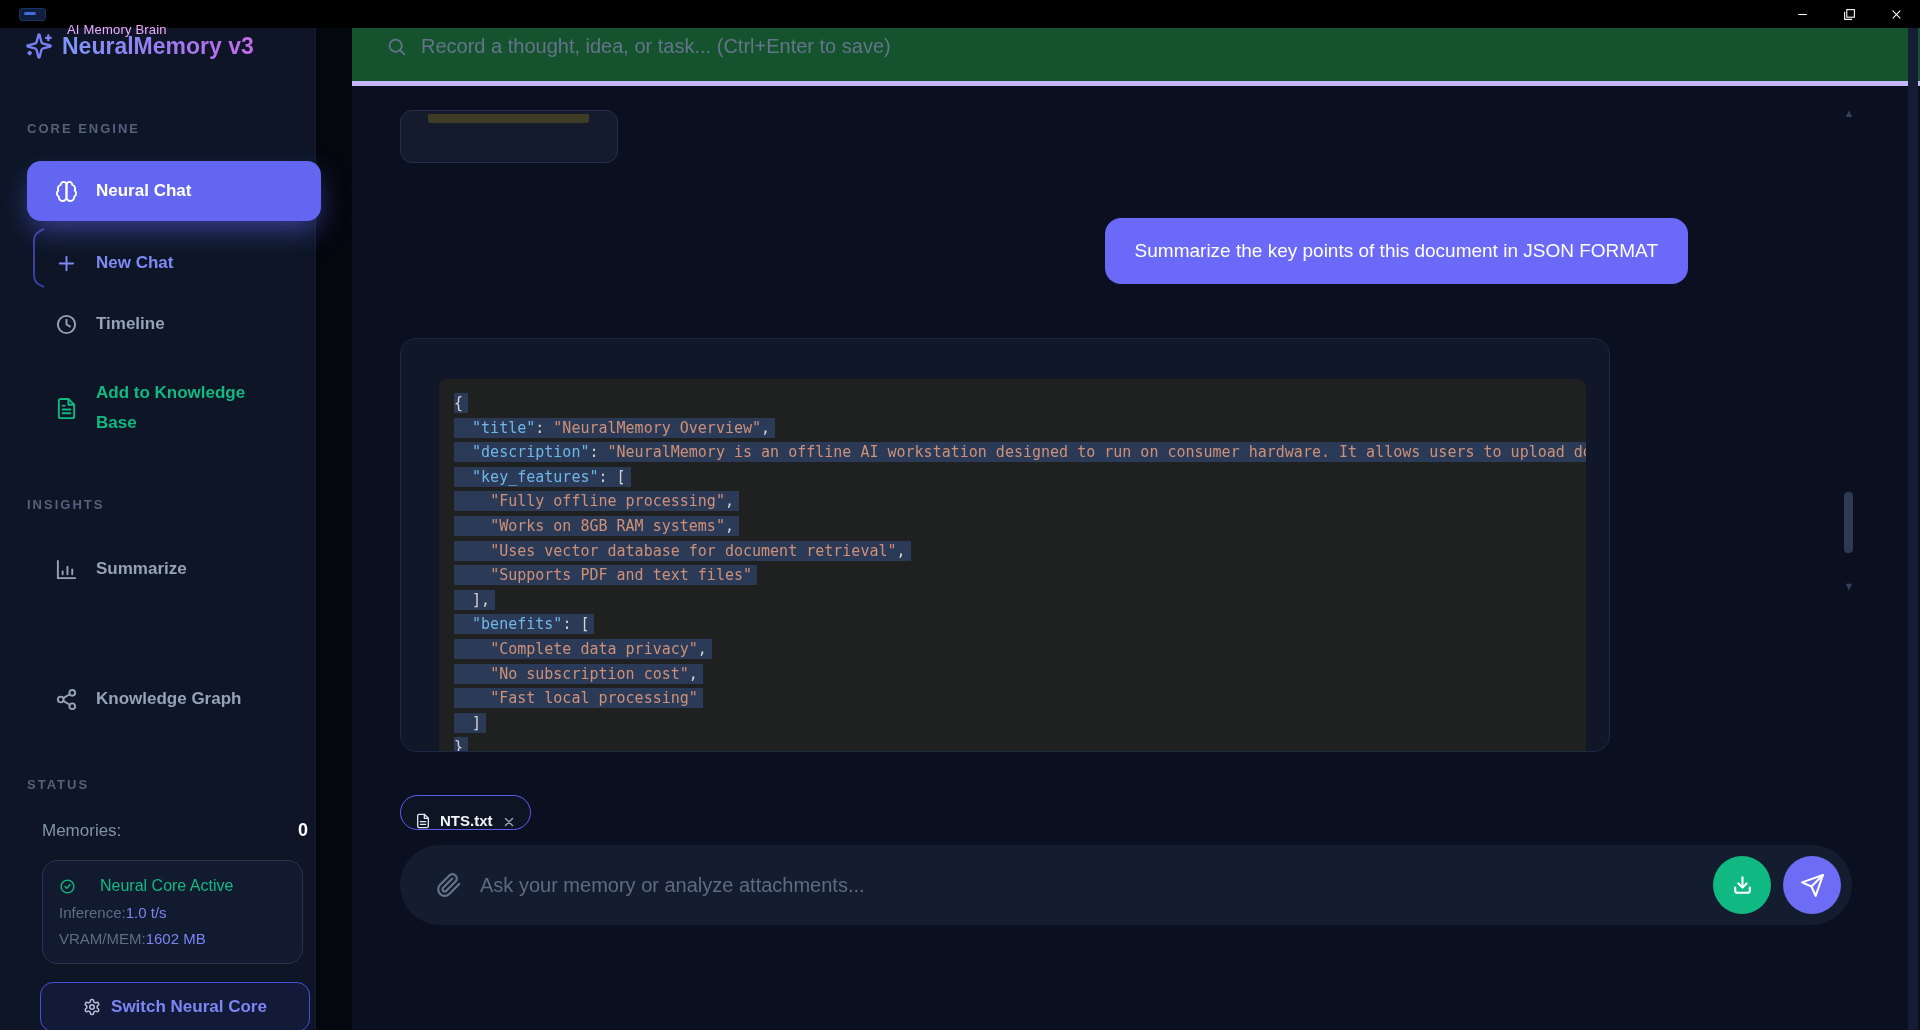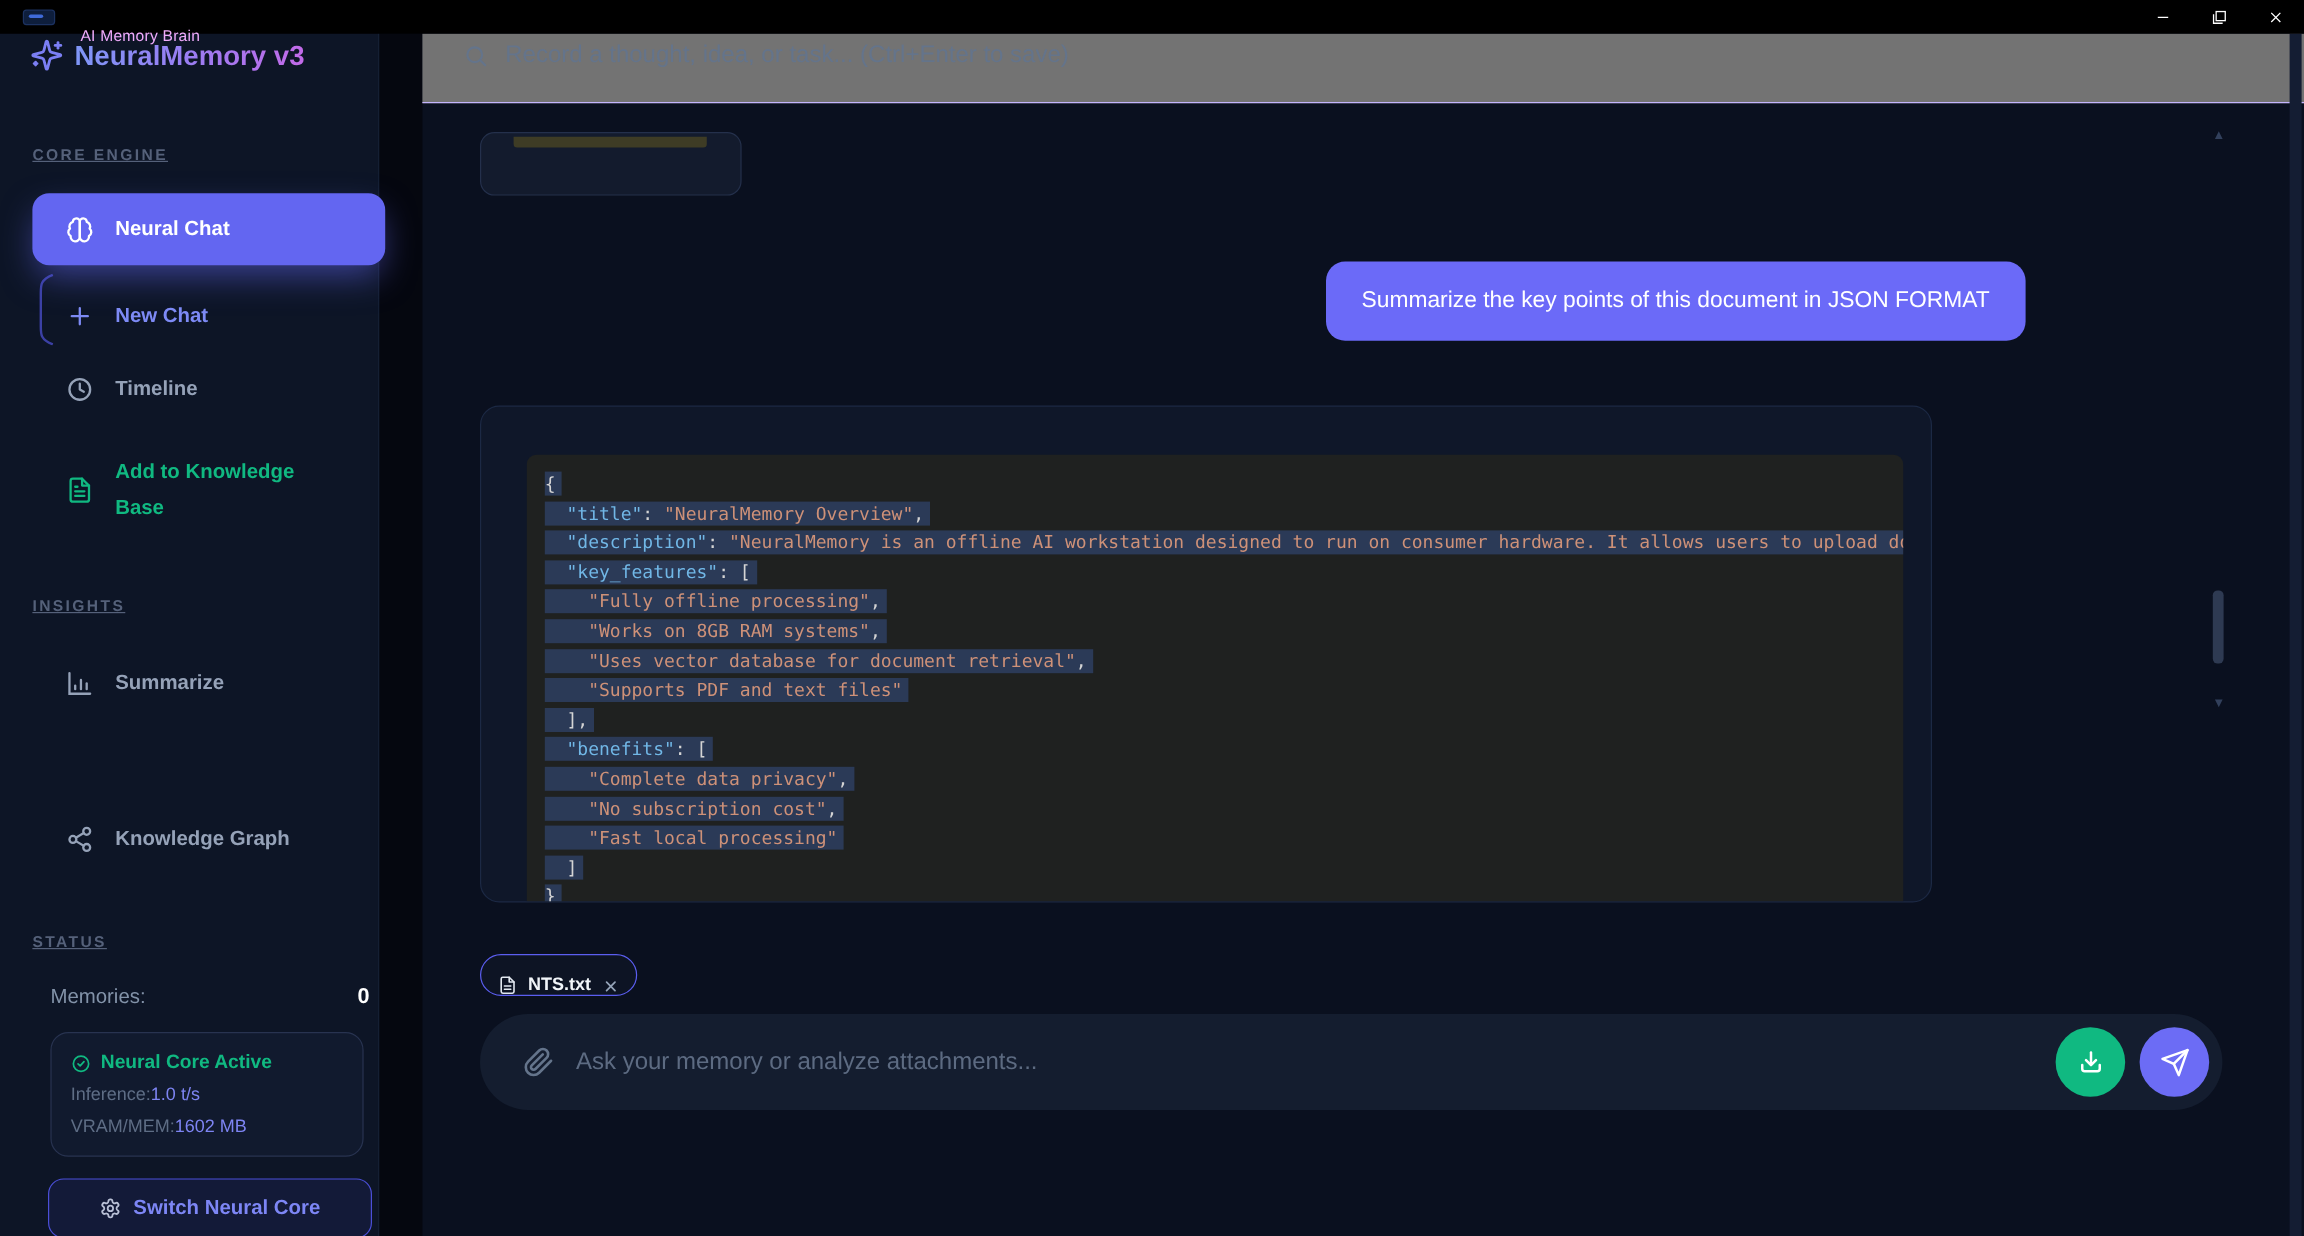--- a/index.html
+++ b/index.html
@@ -22,21 +22,21 @@
 
   
   .sidebar { position:absolute; left:0; top:28px; width:316px; height:1002px;
              background:#0d1526; border-right:1px solid #141f33; }
   .logo-row { position:absolute; left:25px; top:4px; display:flex; align-items:center; gap:9px; }
   .logo-icon { width:28px; height:28px; color:#7b7ff4; }
   .logo-text { font-size:23px; font-weight:bold;
                background:linear-gradient(90deg,#7e96f7,#9a7df2,#c26ae8);
                -webkit-background-clip:text; background-clip:text; color:transparent; }
   .side-section { position:absolute; left:27px; font-size:13px; font-weight:bold;
-                  color:#55617a; letter-spacing:2px;text-decoration:underline; }
+                  color:#55617a; letter-spacing:2px; }
   .sec-core { top:93px; } .sec-insights { top:469px; } .sec-status { top:749px; }
 
   .nav-item { position:absolute; left:27px; width:294px; display:flex; align-items:center;
               gap:18px; padding-left:28px; color:#95a2b8; font-size:17px; font-weight:600;
               border-radius:14px; cursor:default; }
   .nav-item svg { width:23px; height:23px; flex:0 0 auto; }
   .nav-active { top:133px; height:60px; background:var(--accent,#6366f1); color:#fff; font-weight:bold;
                 box-shadow:0 12px 28px -4px rgba(99,102,241,.55); }
   .nav-newchat { top:212px; height:46px; color:#7d8af5; }
   .nav-connector { position:absolute; left:30px; top:200px; width:16px; height:60px; }
@@ -47,37 +47,37 @@
   .nav-reflection { top:584px; height:44px; }
   .nav-graph { top:649px; height:44px; }
 
   .mem-row { position:absolute; left:42px; top:792px; width:266px; display:flex;
              justify-content:space-between; align-items:center; }
   .mem-label { color:#8292a8; font-size:17px; }
   .mem-value { color:#fff; font-size:18px; font-weight:bold; }
 
   .status-card { position:absolute; left:42px; top:832px; width:261px; height:104px;
                  background:#111a2e; border:1px solid #283350; border-radius:15px; padding:16px; }
-  .status-head { display:flex; align-items:center; gap:8px; color:var(--green,#10b981);
-                 font-size:16px; font-weight:bold;text-align:right; }
+  .status-head { display:flex; align-items:center; gap:24px; color:var(--green,#10b981);
+                 font-size:16px; font-weight:normal;text-align:right; }
   .status-head svg { width:17px; height:17px; }
   .status-row { display:flex; margin-top:9px; font-size:15px; }
   .status-row .k { color:#5e6d85; }
   .status-row .v { color:#7d84f2; }
 
   .switch-btn { position:absolute; left:40px; top:954px; width:270px; height:50px;
                 border:1px solid #4b4fd8; border-radius:13px; background:rgba(76,79,216,.10);
                 display:flex; align-items:center; justify-content:center; gap:10px;
                 color:#7d86f5; font-size:17px; font-weight:bold; }
   .switch-btn svg { width:18px; height:18px; color:#b9c0d6; }
 
   
   .main { position:absolute; left:352px; top:28px; width:1568px; height:1002px; background:#0a101f; }
-  .main-header { position:absolute; left:0; top:0; width:1568px; height:58px; background:#737373;
-                 border-bottom:1px solid #c4b5fd; }
+  .main-header { position:absolute; left:0; top:0; width:1568px; height:58px; background:#14532d;
+                 border-bottom:5px solid #c4b5fd; }
   .search-row { position:absolute; left:34px; top:2px; height:32px; display:flex; align-items:center; gap:14px; width:1200px; }
   .search-row svg { width:21px; height:21px; color:#64748b; flex:0 0 auto; }
   .search-input { background:transparent; border:none; outline:none; color:#cbd5e1;
                   font-size:20px; width:900px; font-family:inherit; }
   .search-input::placeholder { color:#64748b; }
 
   
   .partial-card { position:absolute; left:48px; top:82px; width:218px; height:53px;
                   background:#131b2d; border:1px solid #24304b; border-radius:12px; overflow:hidden; }
   .partial-strip { position:absolute; left:27px; right:28px; top:3px; height:9px;

